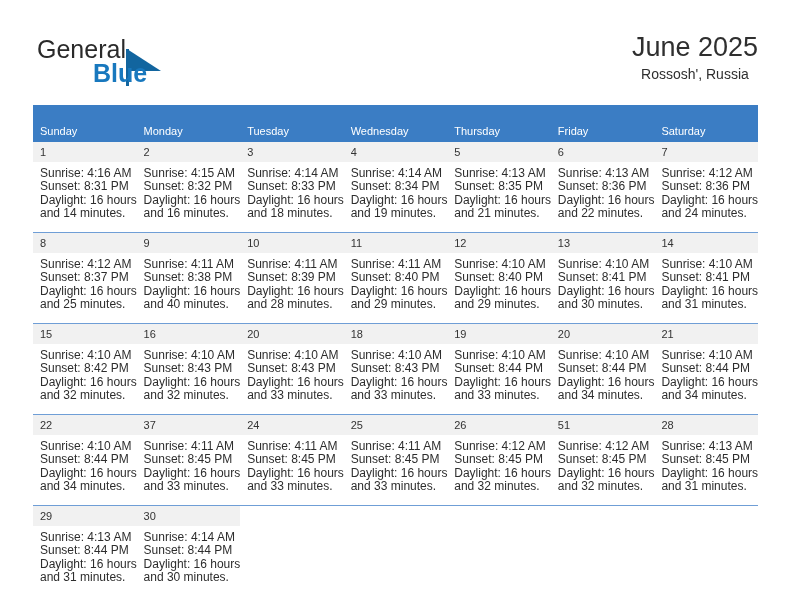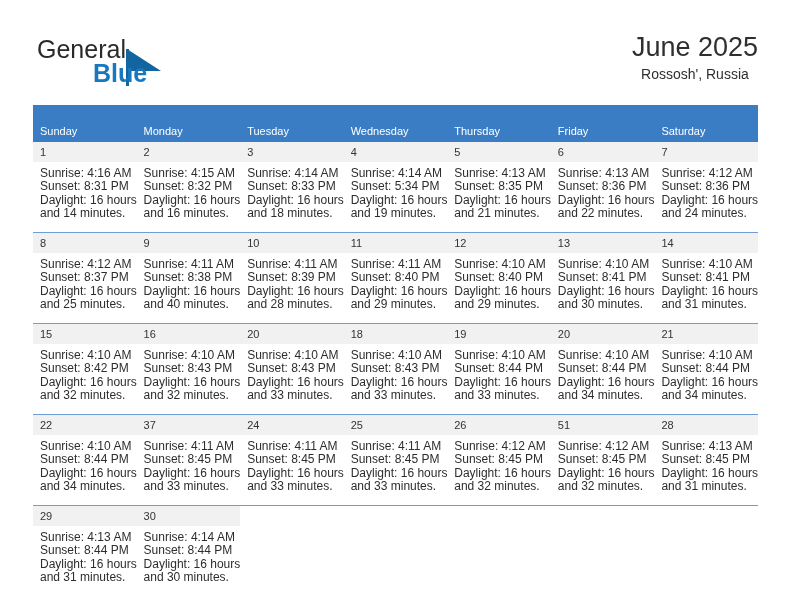--- a/index.html
+++ b/index.html
@@ -210,21 +210,21 @@
               <div>Sunrise: 4:14 AM</div>
               <div>Sunset: 8:33 PM</div>
               <div>Daylight: 16 hours</div>
               <div>and 18 minutes.</div>
             </div>
           </td>
           <td>
             <div class="daynum">4</div>
             <div class="details">
               <div>Sunrise: 4:14 AM</div>
-              <div>Sunset: 5:34 PM</div>
+              <div>Sunset: 8:34 PM</div>
               <div>Daylight: 16 hours</div>
               <div>and 19 minutes.</div>
             </div>
           </td>
           <td>
             <div class="daynum">5</div>
             <div class="details">
               <div>Sunrise: 4:13 AM</div>
               <div>Sunset: 8:35 PM</div>
               <div>Daylight: 16 hours</div>

